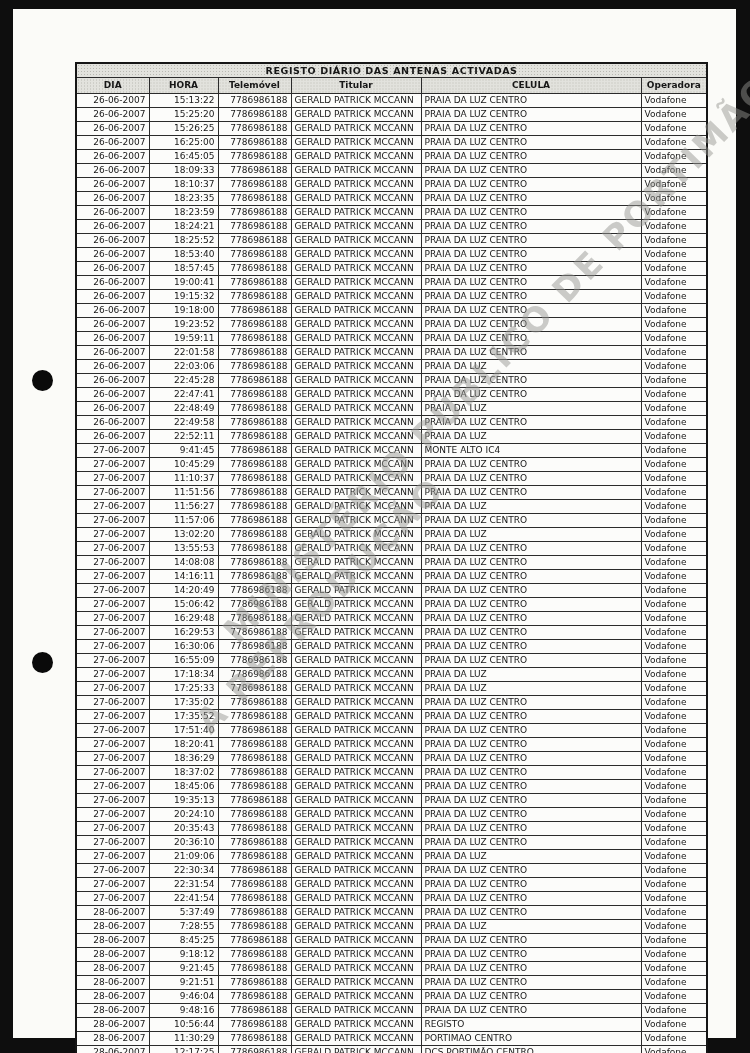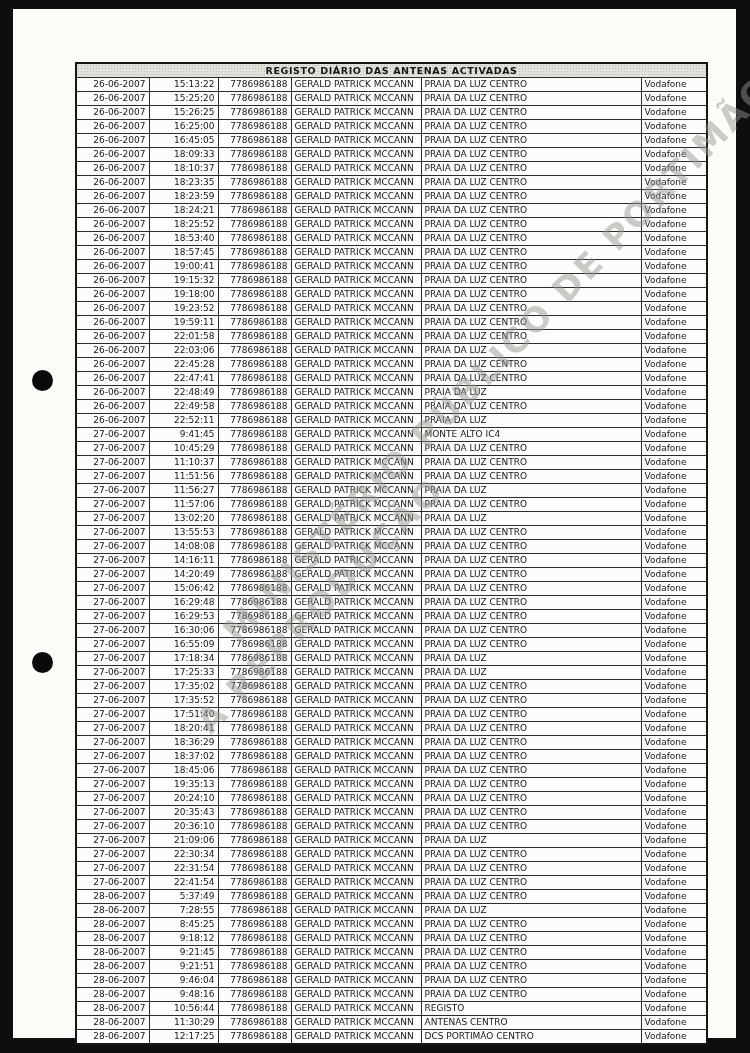--- a/index.html
+++ b/index.html
@@ -93,20 +93,28 @@
         <col style="width:69px">
         <col style="width:73px">
       <col style="width:130px">
         <col style="width:220px">
         <col style="width:66px">
     </colgroup>
     <thead>
       <tr class="title-row">
         <td colspan="6">REGISTO DIÁRIO DAS ANTENAS ACTIVADAS</td>
       </tr>
+      <tr class="header-row">
+          <th>DIA</th>
+          <th>HORA</th>
+          <th>Telemóvel</th>
+          <th>Titular</th>
+          <th>CELULA</th>
+          <th>Operadora</th>
+        </tr>
     </thead>
     <tbody>
         <tr>
           <td class="c0">26-06-2007</td>
           <td class="c1">15:13:22</td>
           <td class="c2">7786986188</td>
           <td class="c3">GERALD PATRICK MCCANN</td>
           <td class="c4">PRAIA DA LUZ CENTRO</td>
           <td class="c5">Vodafone</td>
         </tr>
@@ -636,21 +644,21 @@
           <td class="c2">7786986188</td>
           <td class="c3">GERALD PATRICK MCCANN</td>
           <td class="c4">REGISTO</td>
           <td class="c5">Vodafone</td>
         </tr>
         <tr>
           <td class="c0">28-06-2007</td>
           <td class="c1">11:30:29</td>
           <td class="c2">7786986188</td>
           <td class="c3">GERALD PATRICK MCCANN</td>
-          <td class="c4">ANTENAS CENTRO</td>
+          <td class="c4">PORTIMAO CENTRO</td>
           <td class="c5">Vodafone</td>
         </tr>
         <tr>
           <td class="c0">28-06-2007</td>
           <td class="c1">12:17:25</td>
           <td class="c2">7786986188</td>
           <td class="c3">GERALD PATRICK MCCANN</td>
           <td class="c4">DCS PORTIMÃO CENTRO</td>
           <td class="c5">Vodafone</td>
         </tr>

